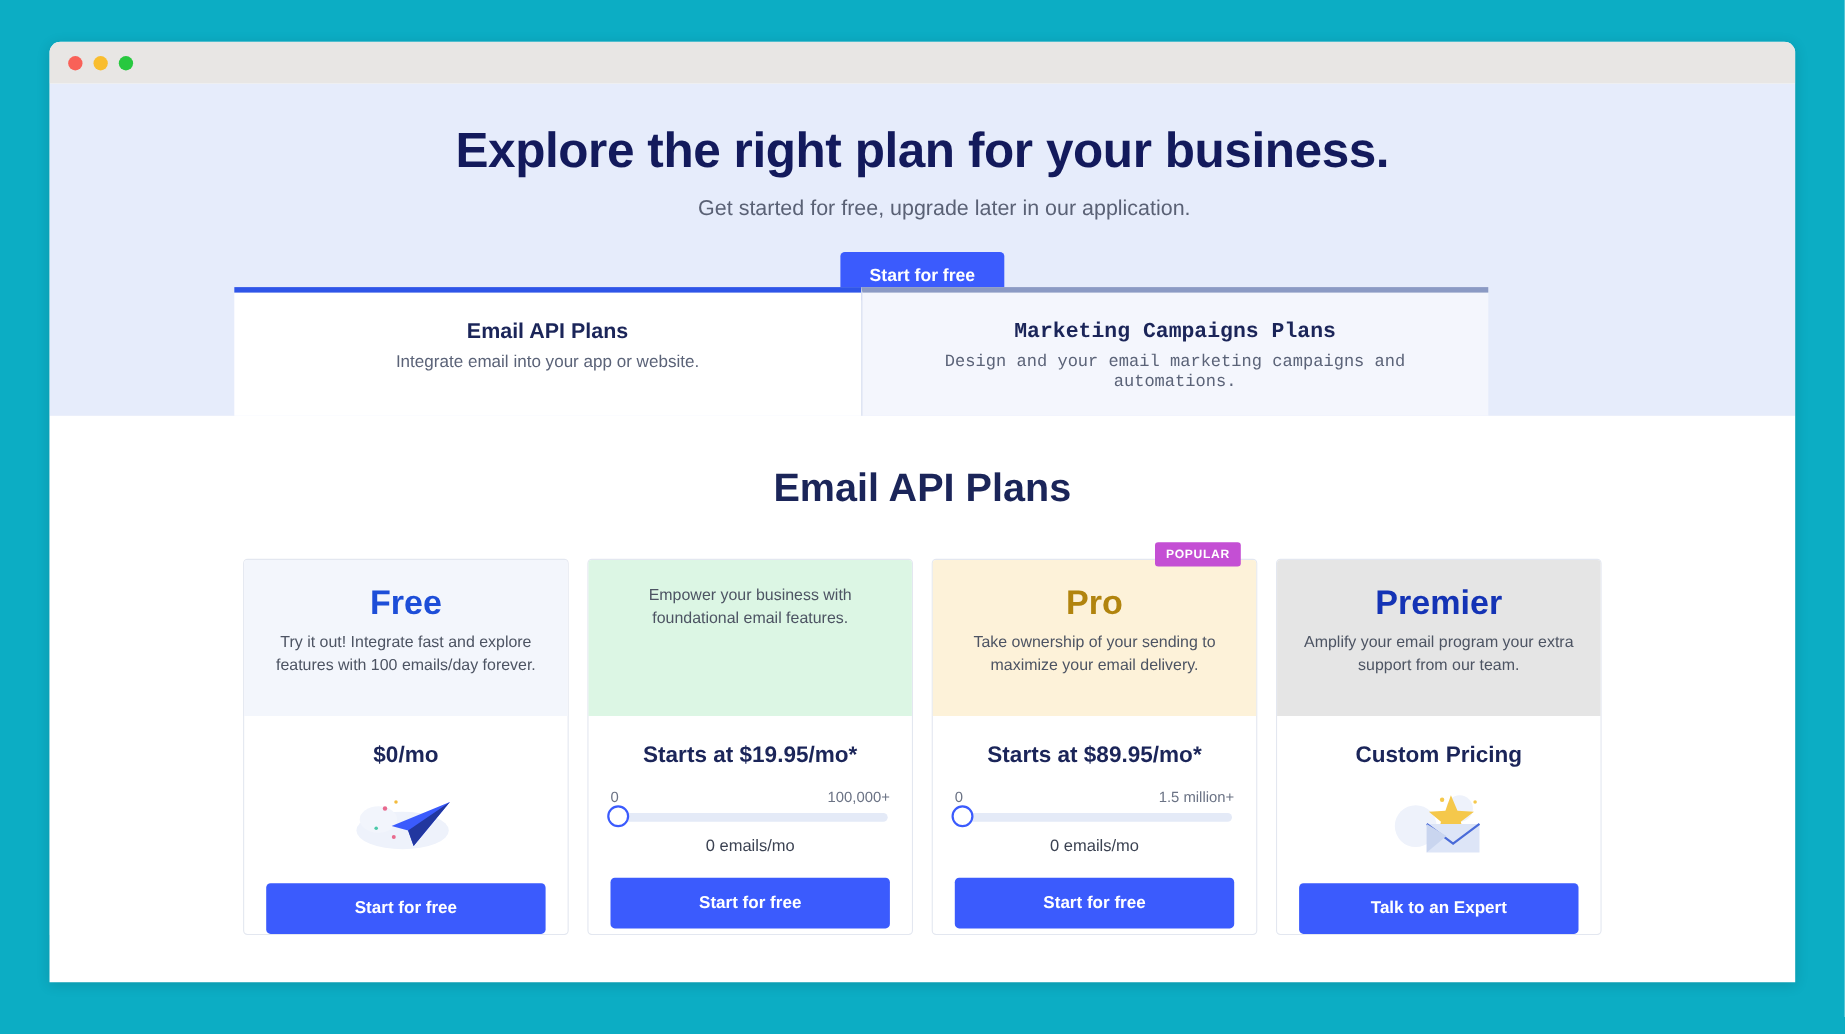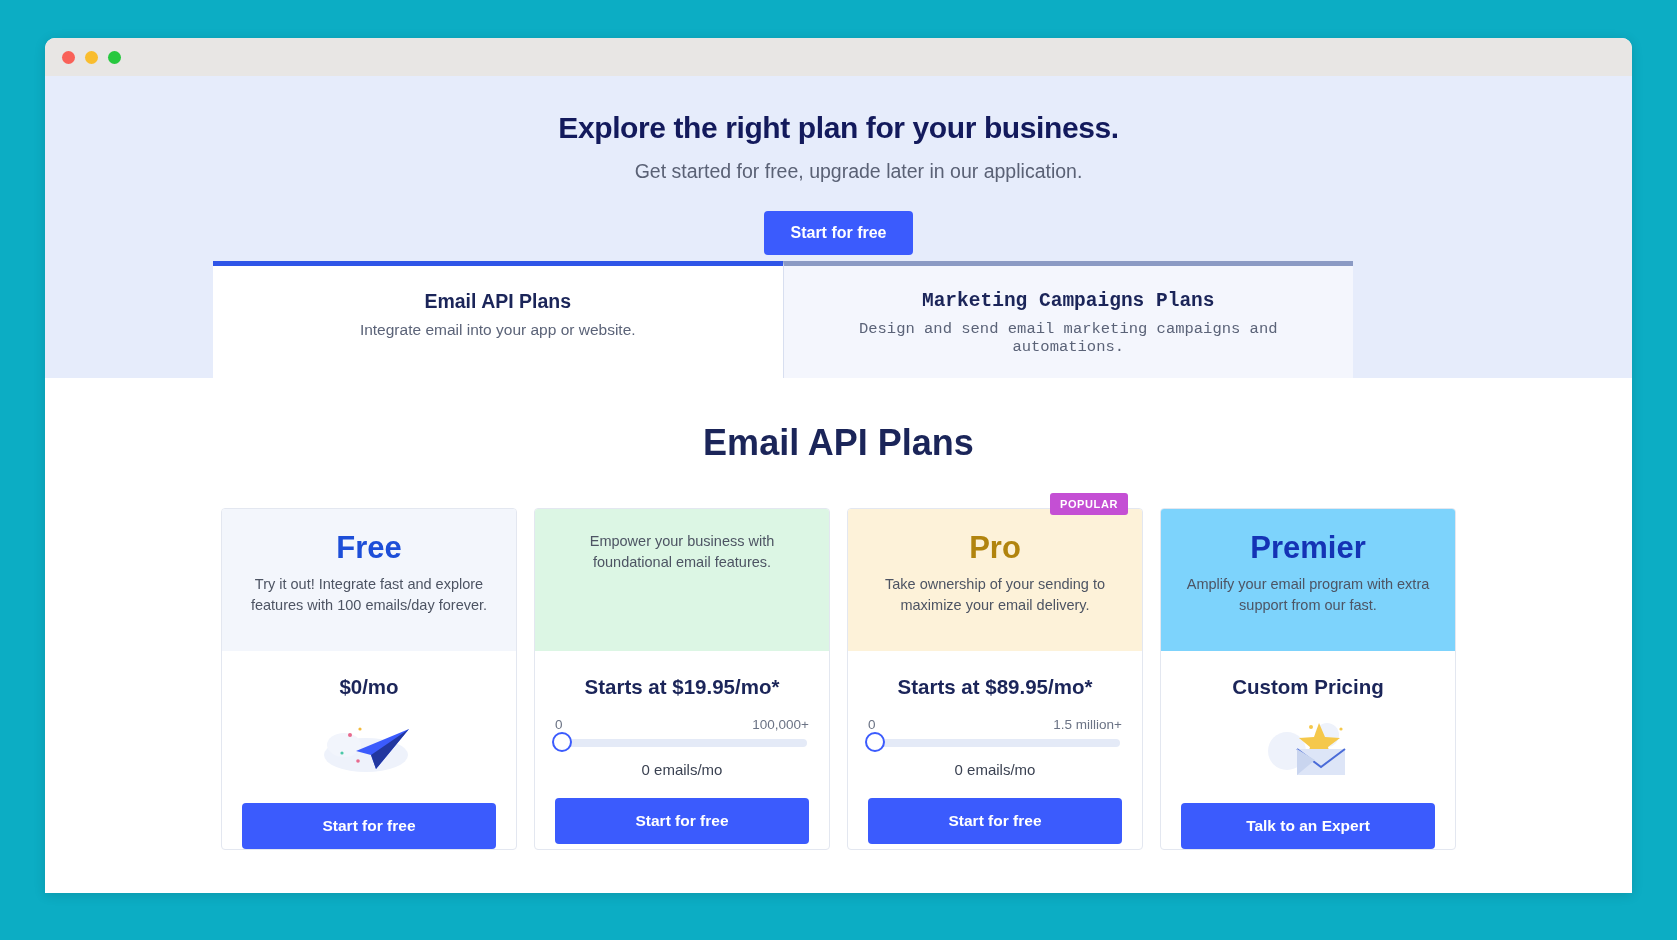--- a/index.html
+++ b/index.html
@@ -53,21 +53,21 @@
   
   .hero {
     background: #e6ecfb;
     padding-top: 34px;
     position: relative;
     height: 302px;
     box-sizing: border-box;
   }
   .hero-title {
     text-align: center;
-    font-size: 30px;
+    font-size: 45px;
     font-weight: bold;
     color: #131a5c;
     letter-spacing: -0.4px;
     margin: 0;
     line-height: 1.2;
   }
   .hero-sub {
     text-align: center;
     font-size: 19.5px;
     color: #5a6175;
@@ -274,21 +274,21 @@
         <button class="btn-primary">Start for free</button>
       </div>
 
       <div class="tabs">
         <div class="tab active">
           <div class="tab-title">Email API Plans</div>
           <div class="tab-sub">Integrate email into your app or website.</div>
         </div>
         <div class="tab inactive">
           <div class="tab-title">Marketing Campaigns Plans</div>
-          <div class="tab-sub">Design and send email marketing campaigns and automations.</div>
+          <div class="tab-sub">Design and your email marketing campaigns and automations.</div>
         </div>
       </div>
     </div>
 
     <div class="plans-section">
       <h2 class="section-title">Email API Plans</h2>
 
       <div class="cards">
 
         <div class="card">
@@ -350,23 +350,23 @@
               <div class="slider-track">
                 <div class="slider-thumb"></div>
               </div>
               <div class="slider-value">0 emails/mo</div>
             </div>
             <button class="card-cta">Start for free</button>
           </div>
         </div>
 
         <div class="card">
-          <div class="card-head" style="background:#7dd3fc">
+          <div class="card-head" style="background:#e5e5e5">
             <div class="card-name" style="color:#1433b5">Premier</div>
-            <div class="card-desc">Amplify your email program with extra support from our fast.</div>
+            <div class="card-desc">Amplify your email program your extra support from our team.</div>
           </div>
           <div class="card-body">
             <div class="card-price">Custom Pricing</div>
             <div class="illus">
               <svg width="110" height="70" viewBox="0 0 110 70">
                 <circle cx="34" cy="40" r="19" fill="#eef2fb"></circle>
                 <circle cx="74" cy="24" r="12" fill="#eef2fb"></circle>
                 <path d="M66 12 L72 26 L87 27 L75 36 L79 51 L66 43 L53 51 L57 36 L46 27 L61 26 Z" fill="#f5c84b"></path>
                 <path d="M44 38 L92 38 L92 64 L44 64 Z" fill="#dde5f7"></path>
                 <path d="M44 38 L68 56 L92 38" fill="none" stroke="#4a6bd8" stroke-width="2"></path>

